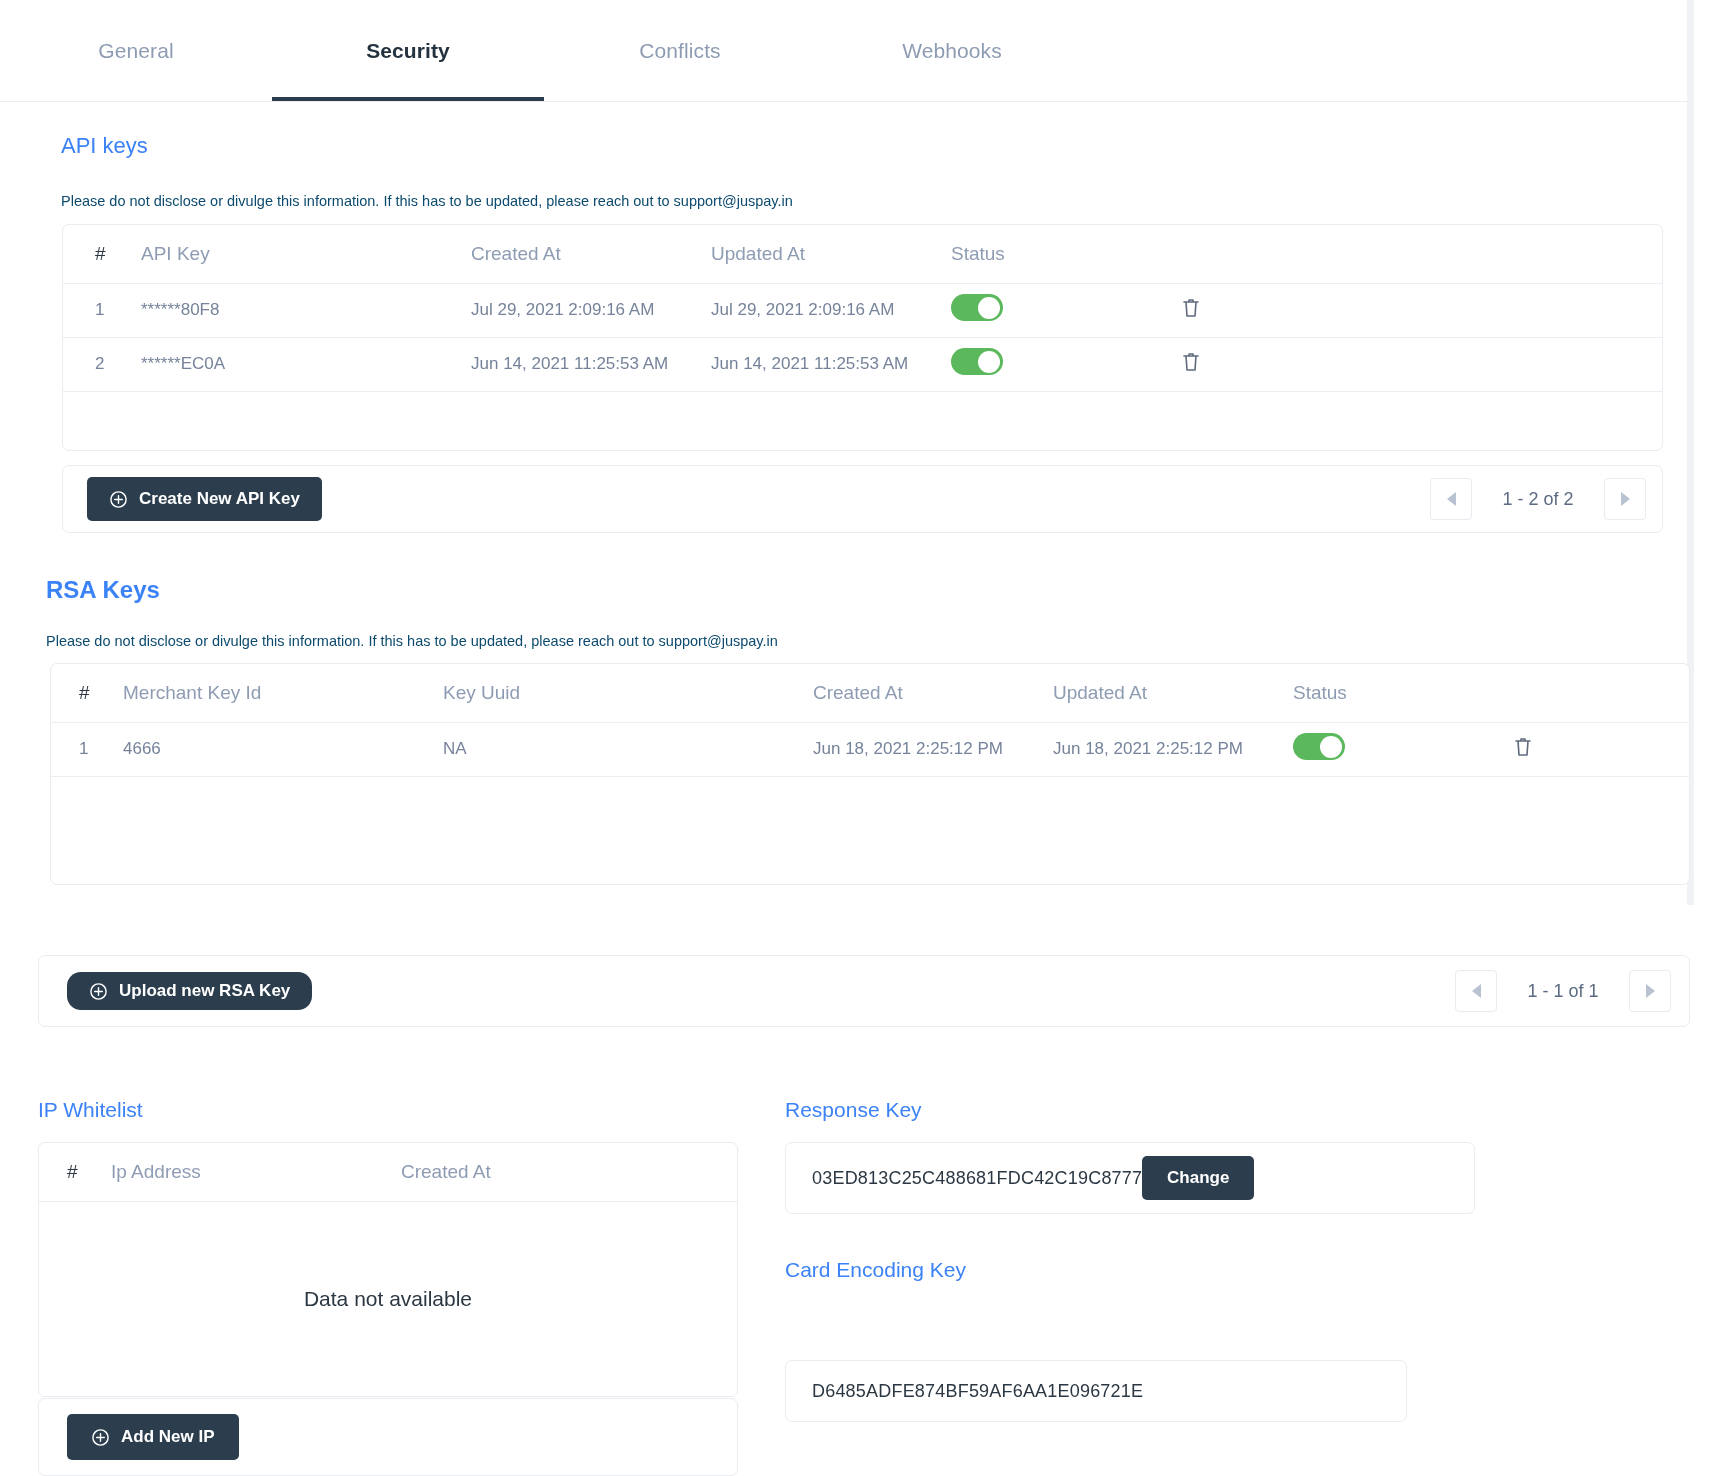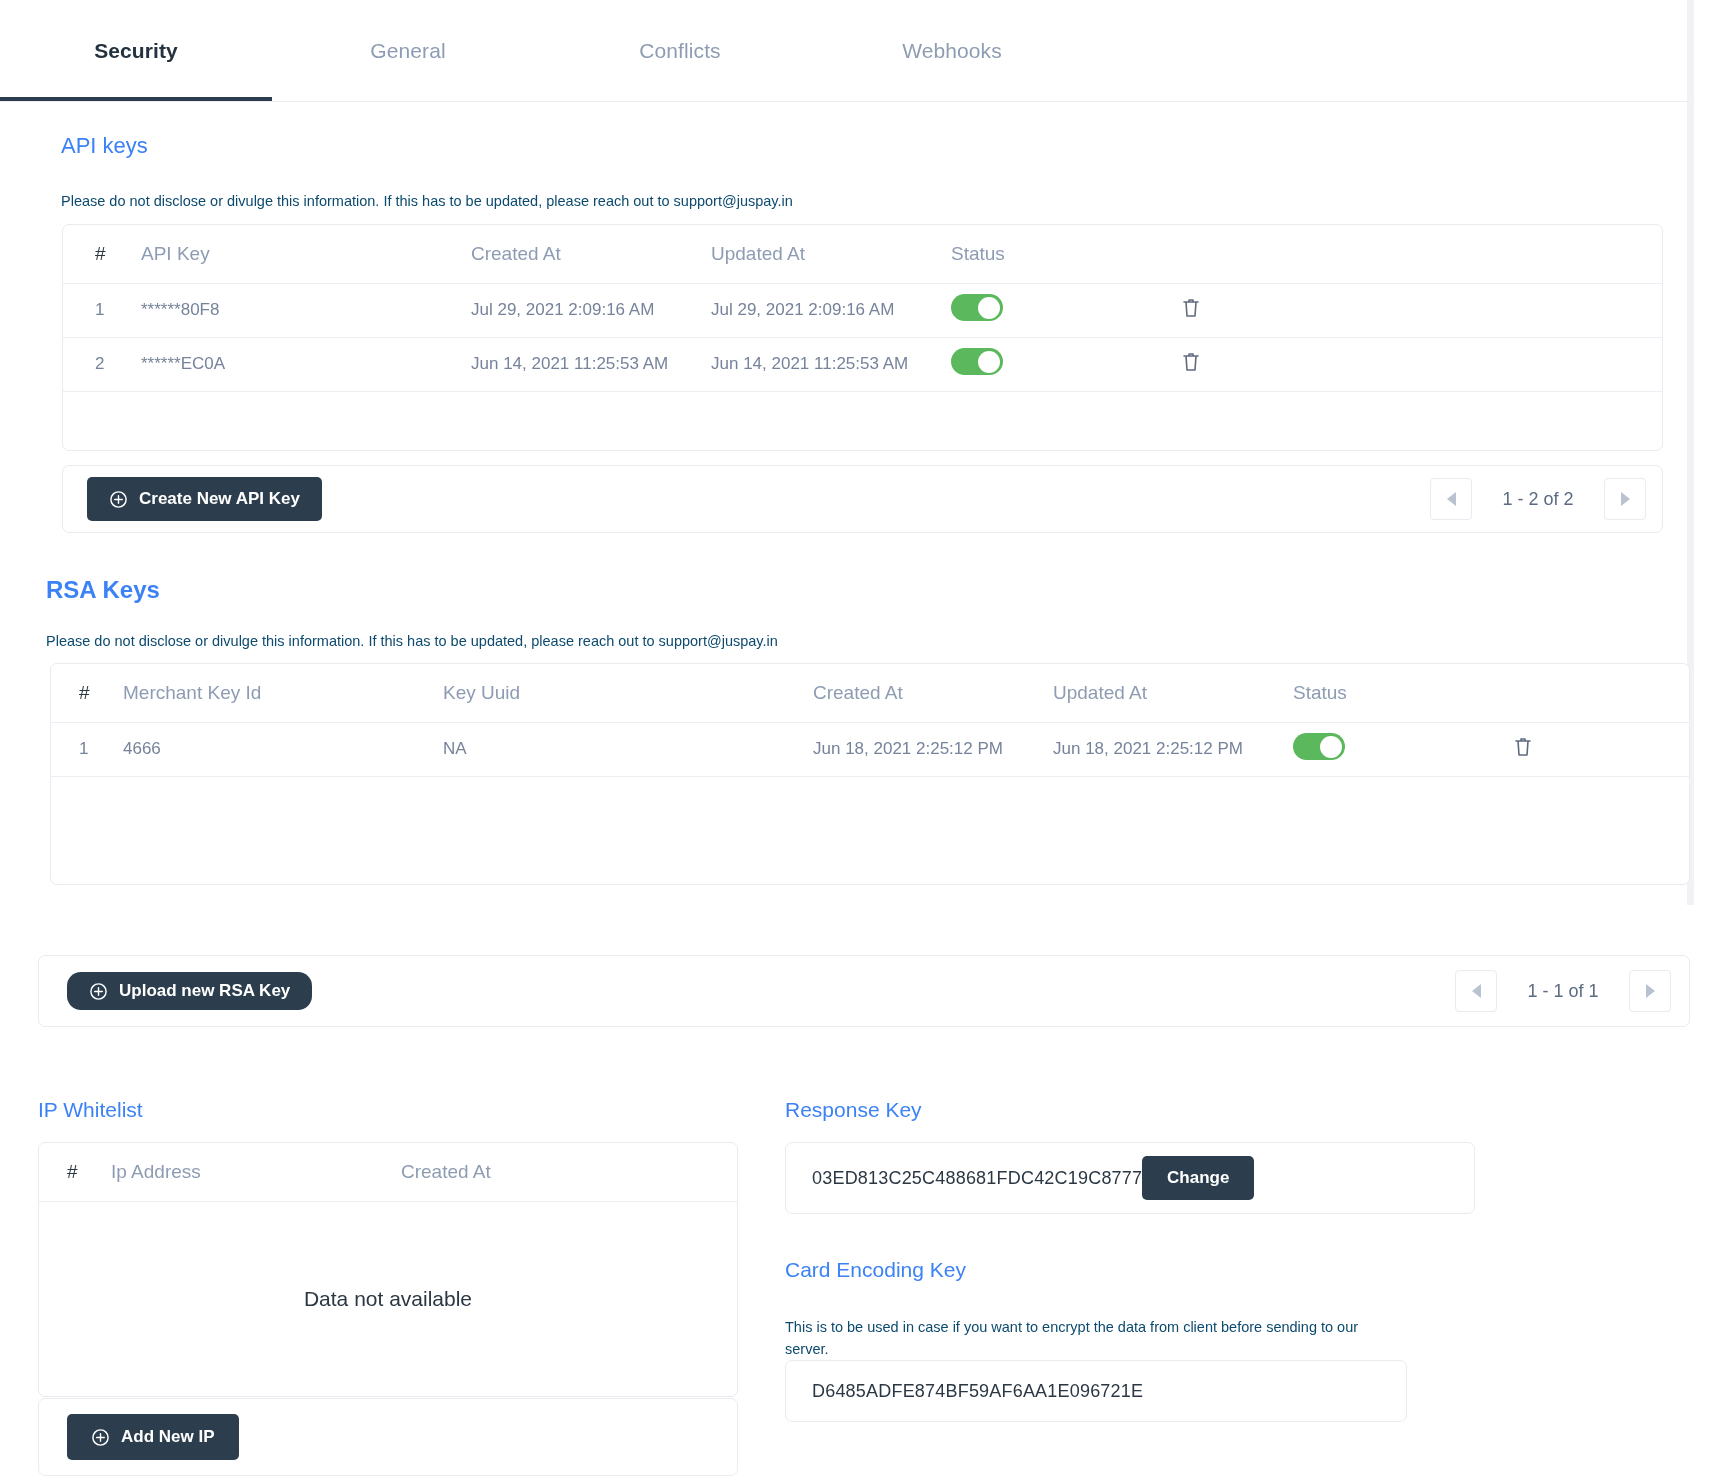--- a/index.html
+++ b/index.html
@@ -102,25 +102,25 @@
     position: absolute; background: #f1f2f6; width: 7px;
   }
   .hairline { position: absolute; background: #ececf2; }
 </style>
 </head>
 <body>
 
 <div class="page">
 
   <div class="tabbar">
+    <div class="tab t0">
+      <span>General</span>
+    </div>
     <div class="tab t1 active">
       <span>Security</span>
-    </div>
-    <div class="tab t0">
-      <span>General</span>
     </div>
     <div class="tab t2">
       <span>Conflicts</span>
     </div>
     <div class="tab t3">
       <span>Webhooks</span>
     </div>
   </div>
 
   <div class="scroll-rail" style="left:1687px; top:0; height:905px;"></div>
@@ -321,18 +321,17 @@
     <div class="sect-title" style="font-size:21px;">Response Key</div>
   </div>
   <div class="keybox" style="position:absolute; left:785px; top:1142px; width:690px; height:72px; padding:0 13px 0 26px;">
     <span class="keyval">03ED813C25C488681FDC42C19C8777</span>
     <button class="change-btn">Change</button>
   </div>
 
   <div style="position:absolute; left:785px; top:1258px;">
     <div class="sect-title" style="font-size:21px;">Card Encoding Key</div>
   </div>
-  <div class="sect-sub" style="position:absolute; left:785px; top:1303px; width:605px;">This is to be used in case if you want to encrypt the data from client before sending to our server.</div>
   <div class="keybox" style="position:absolute; left:785px; top:1360px; width:622px; height:62px; padding:0 26px;">
     <span class="keyval">D6485ADFE874BF59AF6AA1E096721E</span>
   </div>
 
 </div>
 
 </body></html>

